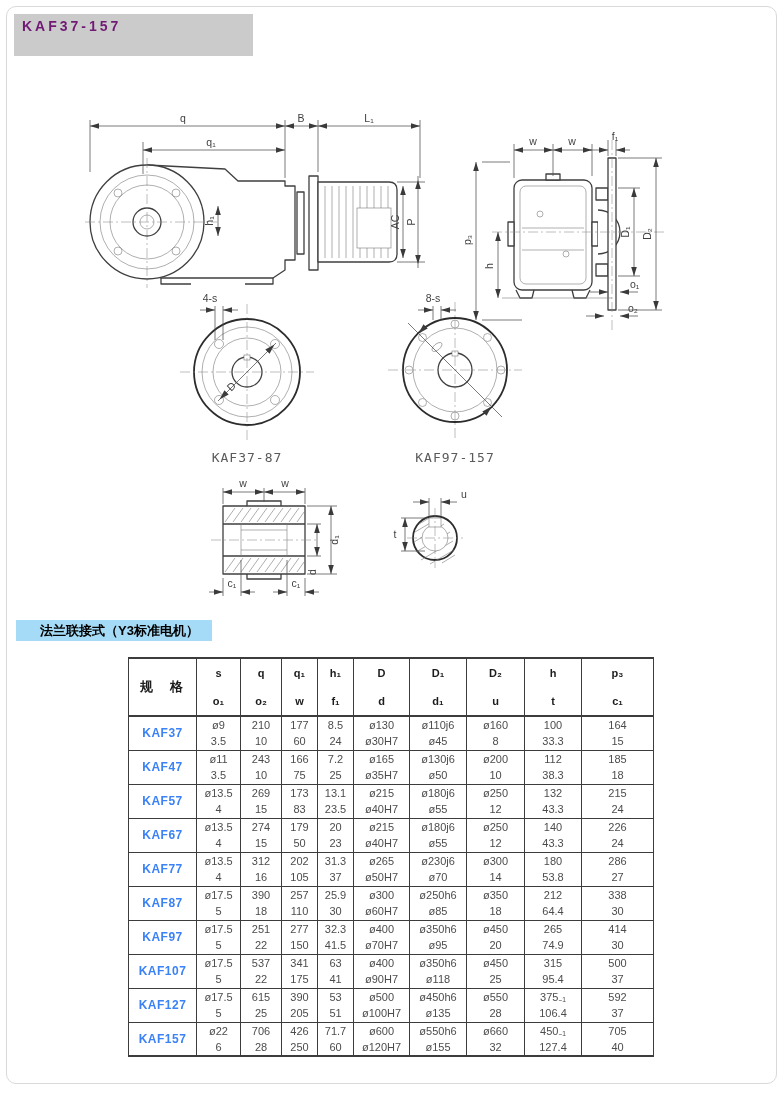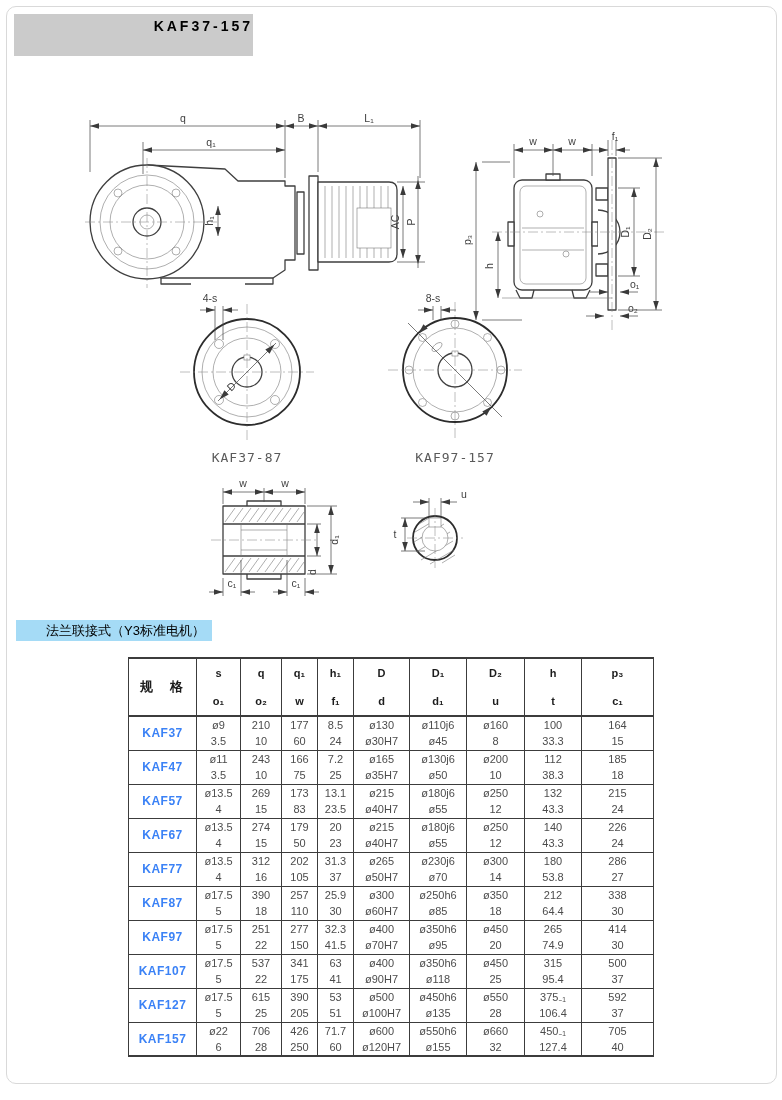--- a/index.html
+++ b/index.html
@@ -2,24 +2,24 @@
 <html style="--banner-bg: #a5dbf6; --header-bg: #cbcbcb; --frame-border: #d9d9d9; --table-line: #3c3c3c; --text: #4c4c4c;"><head>
 <meta charset="utf-8">
 <style>
   html,body{margin:0;padding:0;width:782px;height:1100px;background:#fff;overflow:hidden;
     font-family:"Liberation Sans",sans-serif;}
   .frame{position:absolute;left:6px;top:6px;width:769px;height:1076px;
     border:1px solid var(--frame-border,#d9d9d9);border-radius:10px;background:#fff;}
   .doc-header{position:absolute;left:14px;top:14px;width:239px;height:42px;
     background:var(--header-bg,#cbcbcb);padding:3px 0 0 8px;box-sizing:border-box;}
   .doc-title{font-size:13.5px;font-weight:bold;color:#141414;letter-spacing:2px;line-height:18px;}
-  .doc-model{font-size:14px;font-weight:bold;color:#000000;letter-spacing:3px;line-height:18px;text-align:right;}
+  .doc-model{font-size:14px;font-weight:bold;color:#701a75;letter-spacing:3px;line-height:18px;}
   .banner{position:absolute;left:16px;top:620px;width:196px;height:21px;box-sizing:border-box;
-    background:var(--banner-bg,#a5dbf6);font-size:13px;font-weight:normal;color:#000;
-    line-height:21px;padding-left:30px;}
+    background:var(--banner-bg,#a5dbf6);font-size:13px;font-weight:bold;color:#000;
+    line-height:21px;padding-left:11px;text-align:center;}
   svg{position:absolute;overflow:visible;}
   #front-view{left:85px;top:112px;}
   #side-view{left:462px;top:132px;}
   #flange-views{left:150px;top:290px;}
   #shaft-views{left:195px;top:468px;}
   .o{stroke:#3f3f3f;stroke-width:1.3;fill:none;stroke-linejoin:round;}
   .ow{stroke:#3f3f3f;stroke-width:1.3;fill:#fff;stroke-linejoin:round;}
   .ob{stroke:#2c2c2c;stroke-width:1.8;fill:#fff;}
   .t{stroke:#787878;stroke-width:0.6;fill:none;}
   .tw{stroke:#787878;stroke-width:0.6;fill:#fff;}

